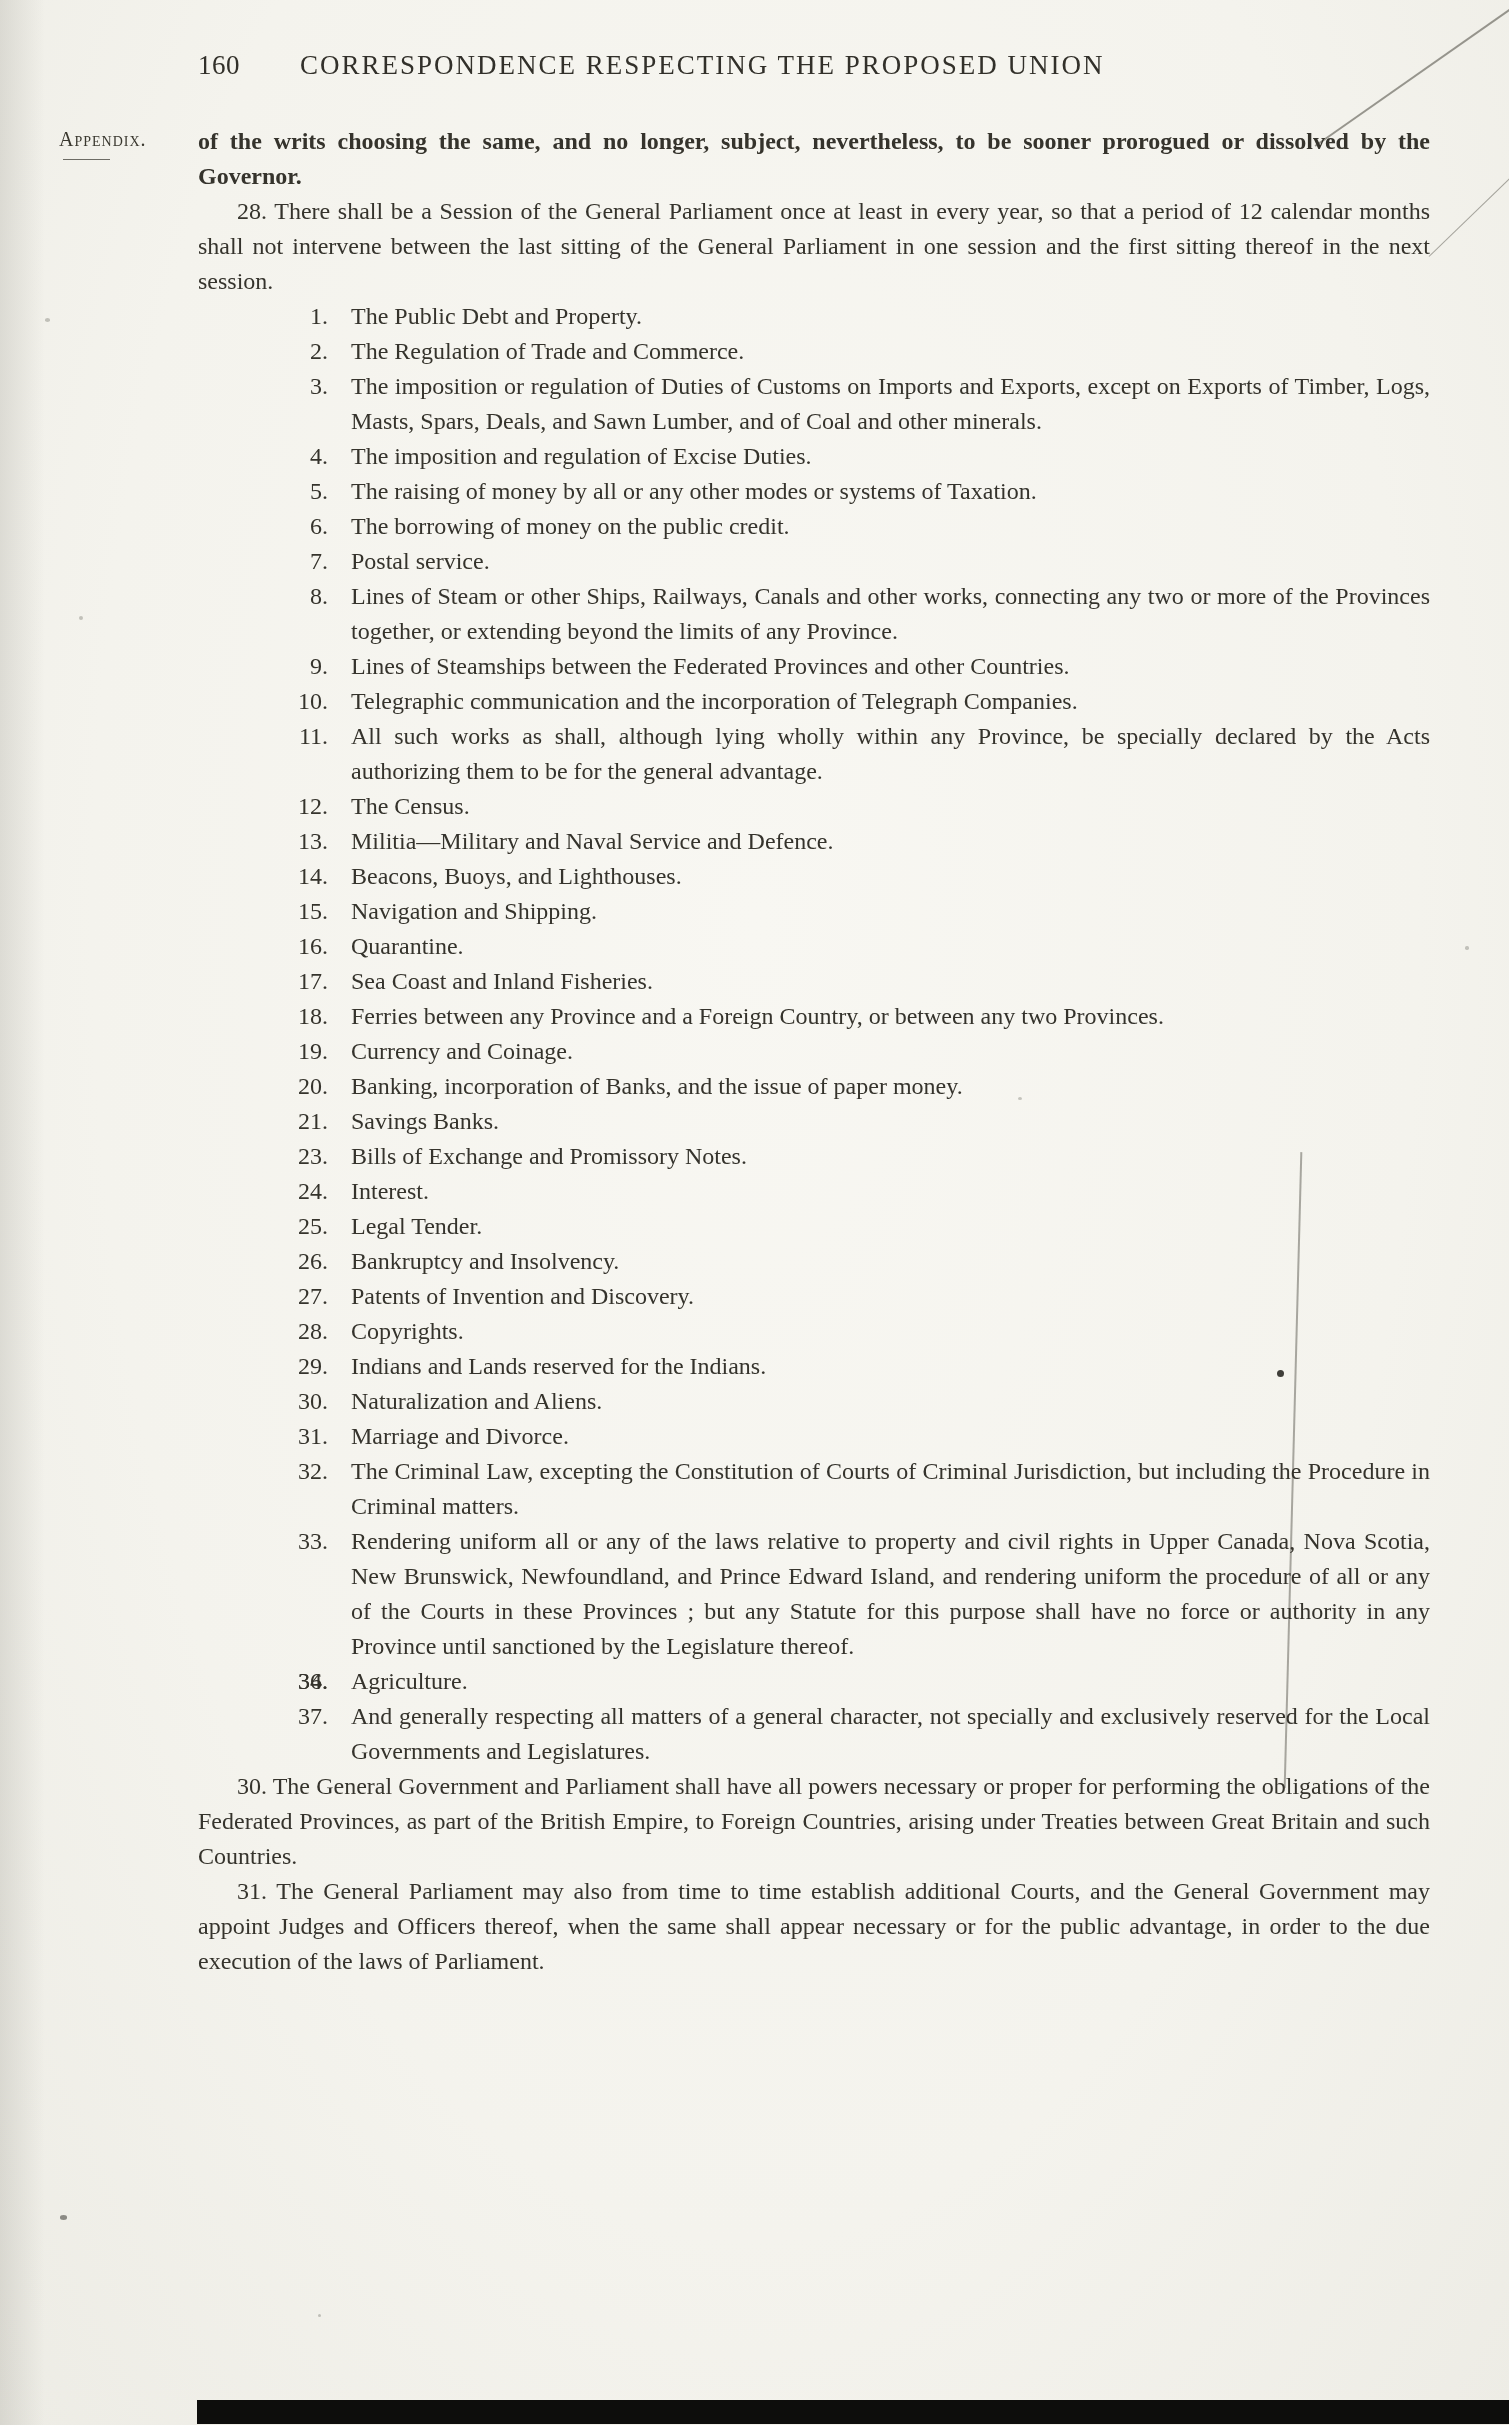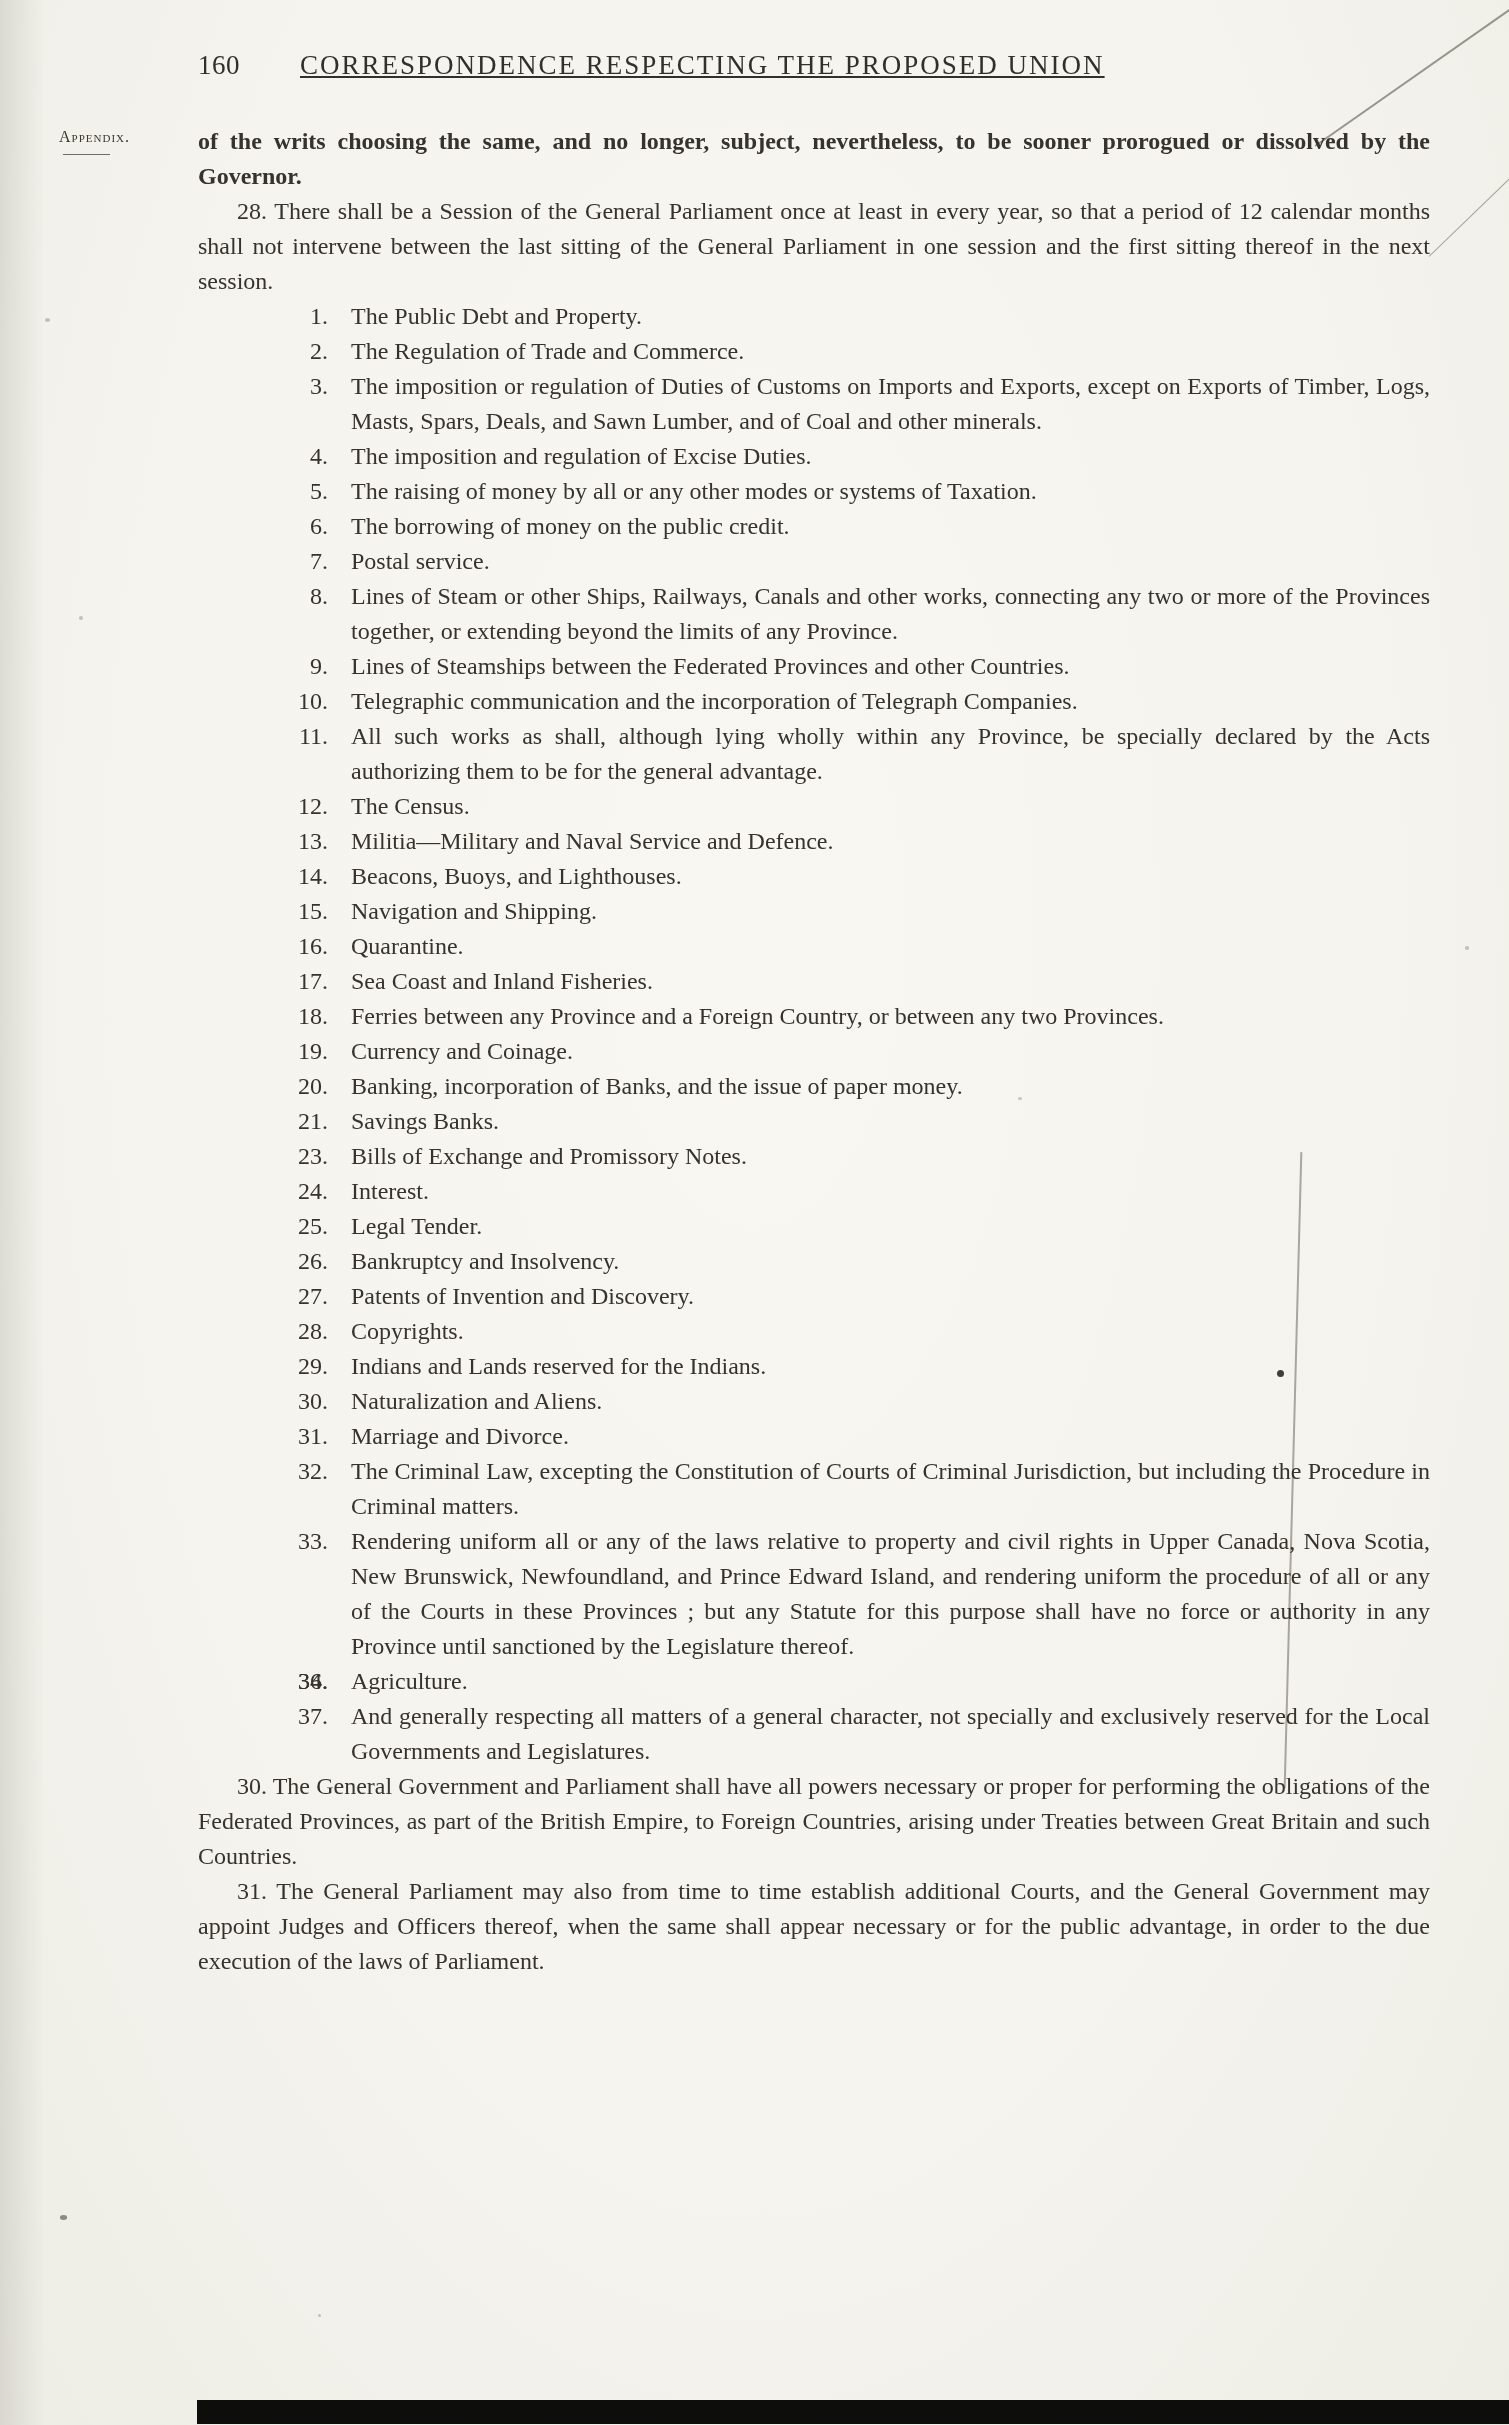--- a/index.html
+++ b/index.html
@@ -28,36 +28,35 @@
   }
 
   .header {
     position: absolute;
     top: 50px;
     left: 198px;
     font-size: 27px;
     letter-spacing: 1.5px;
     white-space: nowrap;
     color: #32302a;
-    text-decoration: underline;
   }
   .header .pagenum {
     display: inline-block;
     margin-right: 60px;
     letter-spacing: 0.5px;
   }
   .header .title {
     letter-spacing: 2px;
   }
 
   .margin-note {
     position: absolute;
     left: 59px;
     top: 128px;
-    font-size: 16px;
+    font-size: 20px;
     font-variant: small-caps;
     letter-spacing: 1px;
     color: #3a382f;
   }
   .margin-note .rule {
     display: block;
     width: 47px;
     border-top: 1.5px solid rgba(53,51,44,0.7);
     margin: 8px 0 0 4px;
   }

